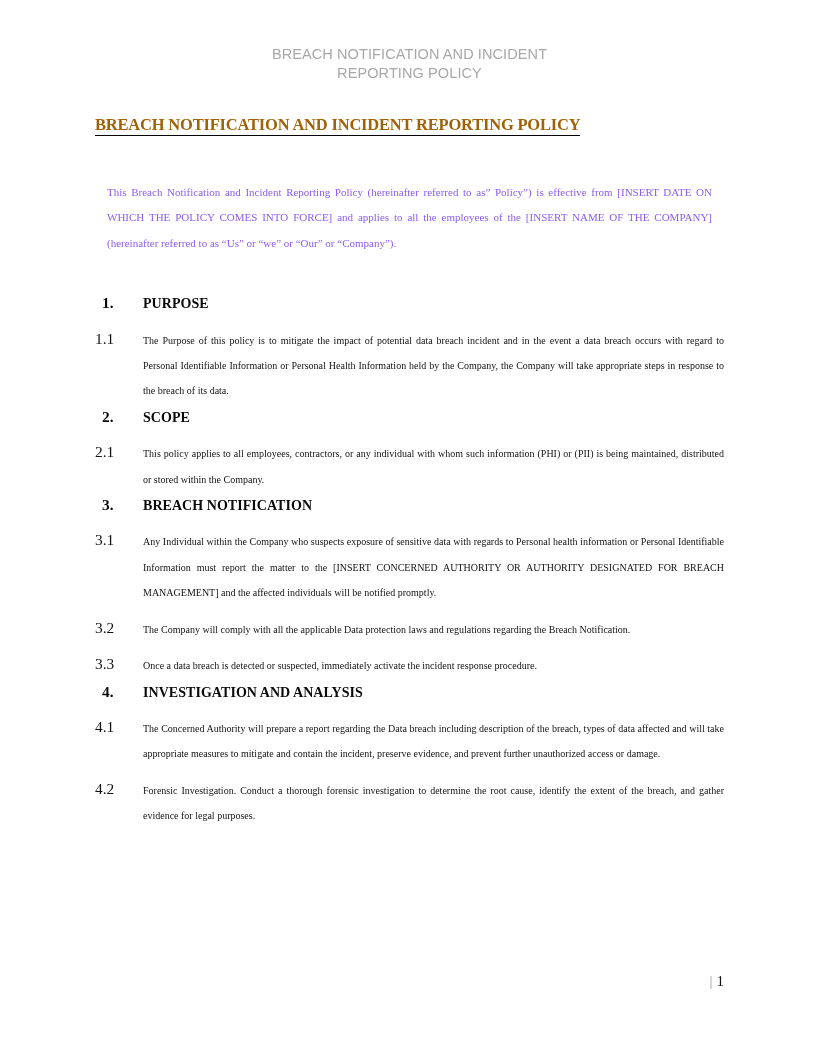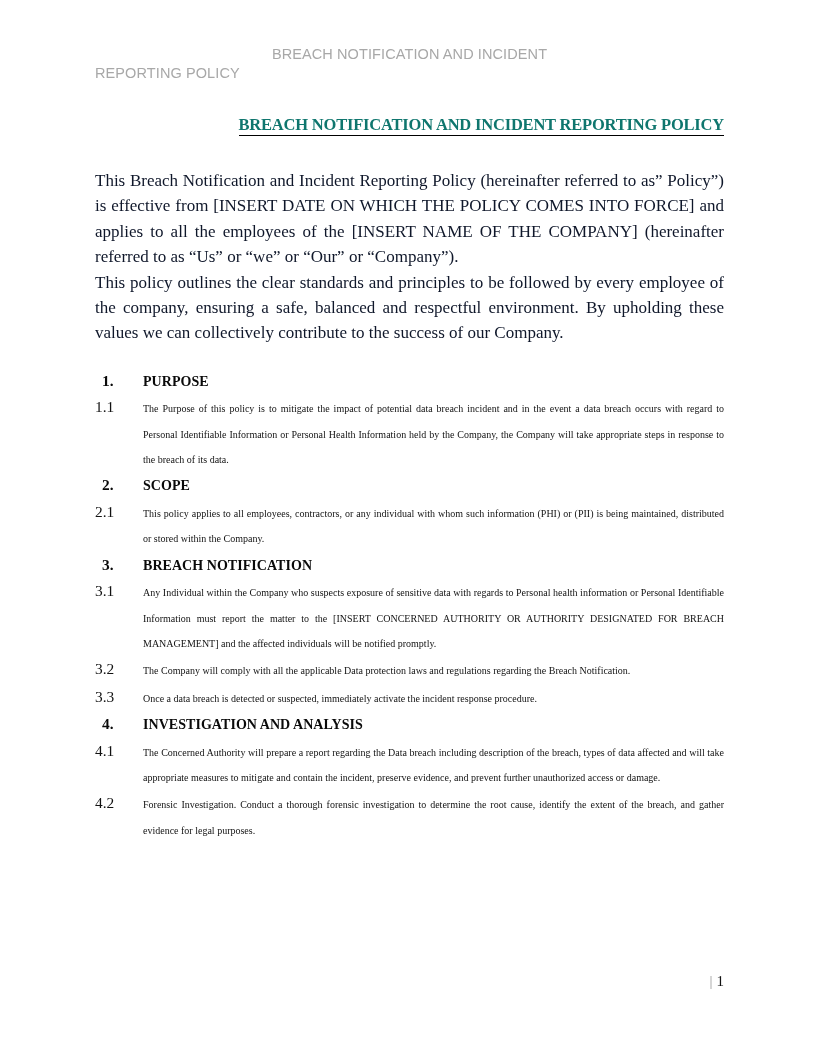--- a/index.html
+++ b/index.html
@@ -32,55 +32,55 @@
     width: 629px;
     font-family: "Liberation Sans", "DejaVu Sans", sans-serif;
     font-size: 14.5px;
     line-height: 18.5px;
     color: #a8a8a8;
     text-align: center;
     letter-spacing: 0.1px;
   }
   .doc-header .hdr-line2 {
     display: block;
+    text-align: center;
+  }
+
+  
+  .doc-title {
+    position: absolute;
+    left: 95px;
+    top: 115px;
+    width: 629px;
     text-align: left;
-  }
-
-  
-  .doc-title {
-    position: absolute;
-    left: 95px;
-    top: 115px;
-    width: 629px;
-    text-align: right;
     font-size: 16.5px;
     font-weight: bold;
     letter-spacing: -0.2px;
-    color: #0f766e;
+    color: #a16207;
   }
   .doc-title span {
     border-bottom: 1.6px solid #000;
     padding-bottom: 1px;
   }
 
   
   .body-area {
     position: absolute;
     left: 95px;
     top: 168px;
     width: 629px;
   }
 
   p.para {
-    margin: 0;
-    font-size: 17px;
+    margin: 12px;
+    font-size: 11px;
     line-height: 25.4px;
     text-align: justify;
     text-justify: inter-word;
-    color: #0f172a;
+    color: #8b5cf6;
   }
 
   
   .sec-head {
     display: flex;
     align-items: baseline;
     margin-top: 0px;
   }
   .sec-head .sec-num {
     flex: 0 0 auto;
@@ -97,20 +97,21 @@
     line-height: 25.4px;
     font-weight: bold;
     letter-spacing: 0.05px;
     color: #0a0a0a;
   }
 
   
   .clause {
     display: flex;
     align-items: baseline;
+    margin-top: 9px;
   }
   .clause .cl-num {
     flex: 0 0 auto;
     width: 48px;
     font-size: 15.4px;
     line-height: 25.4px;
     color: #121212;
   }
   .clause .cl-text {
     flex: 1 1 auto;
@@ -149,21 +150,20 @@
     <span class="hdr-line2">REPORTING POLICY</span>
   </div>
 
   <div class="doc-title">
     <span>BREACH NOTIFICATION AND INCIDENT REPORTING POLICY</span>
   </div>
 
   <div class="body-area">
 
     <p class="para">This Breach Notification and Incident Reporting Policy (hereinafter referred to as” Policy”) is effective from [INSERT DATE ON WHICH THE POLICY COMES INTO FORCE] and applies to all the employees of the [INSERT NAME OF THE COMPANY] (hereinafter referred to as “Us” or “we” or “Our” or “Company”).</p>
-    <p class="para">This policy outlines the clear standards and principles to be followed by every employee of the company, ensuring a safe, balanced and respectful environment. By upholding these values we can collectively contribute to the success of our Company.</p>
 
     <div class="gap-before-sections"></div>
 
     <div class="sec-head">
       <div class="sec-num">1.</div>
       <div class="sec-title">PURPOSE</div>
     </div>
     <div class="clause">
       <div class="cl-num">1.1</div>
       <div class="cl-text">The Purpose of this policy is to mitigate the impact of potential data breach incident and in the event a data breach occurs with regard to Personal Identifiable Information or Personal Health Information held by the Company, the Company will take appropriate steps in response to the breach of its data.</div>

